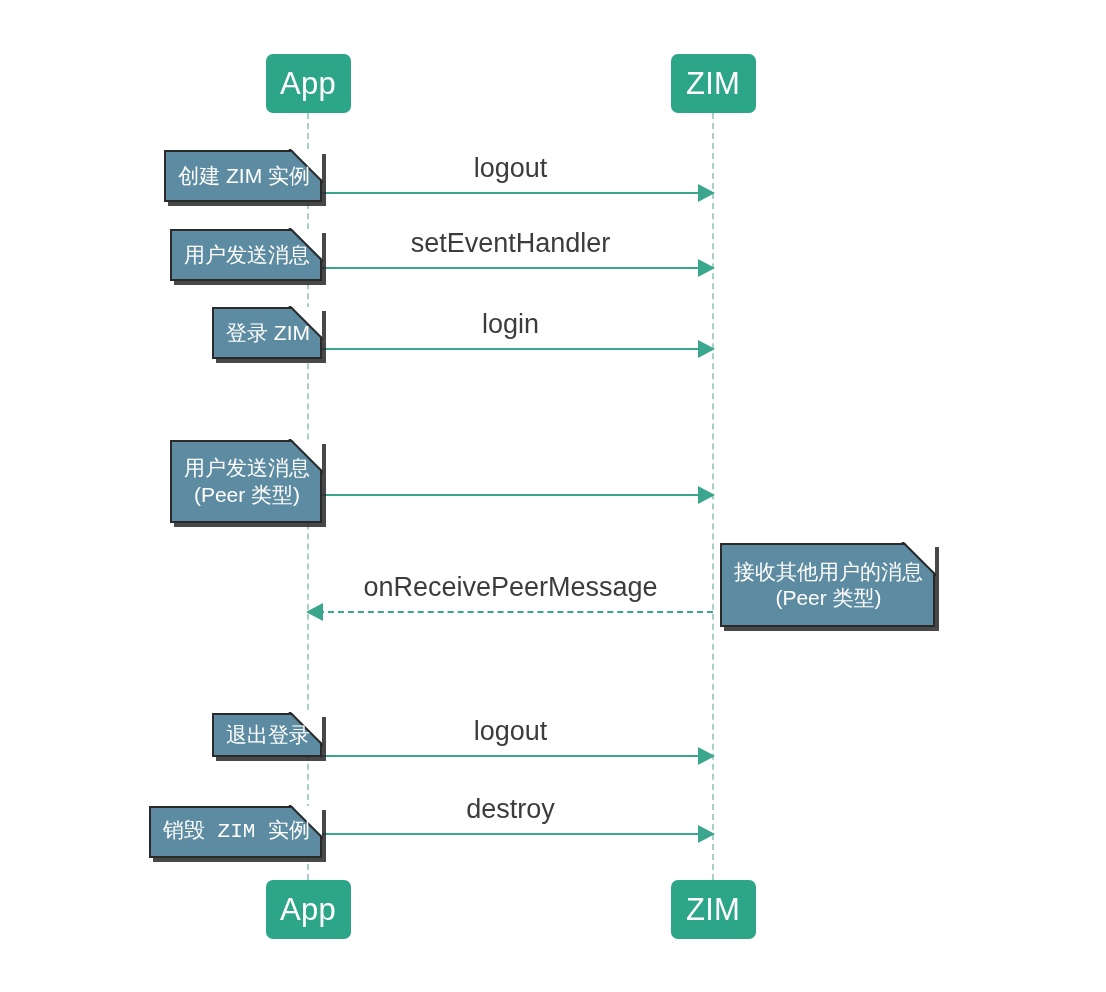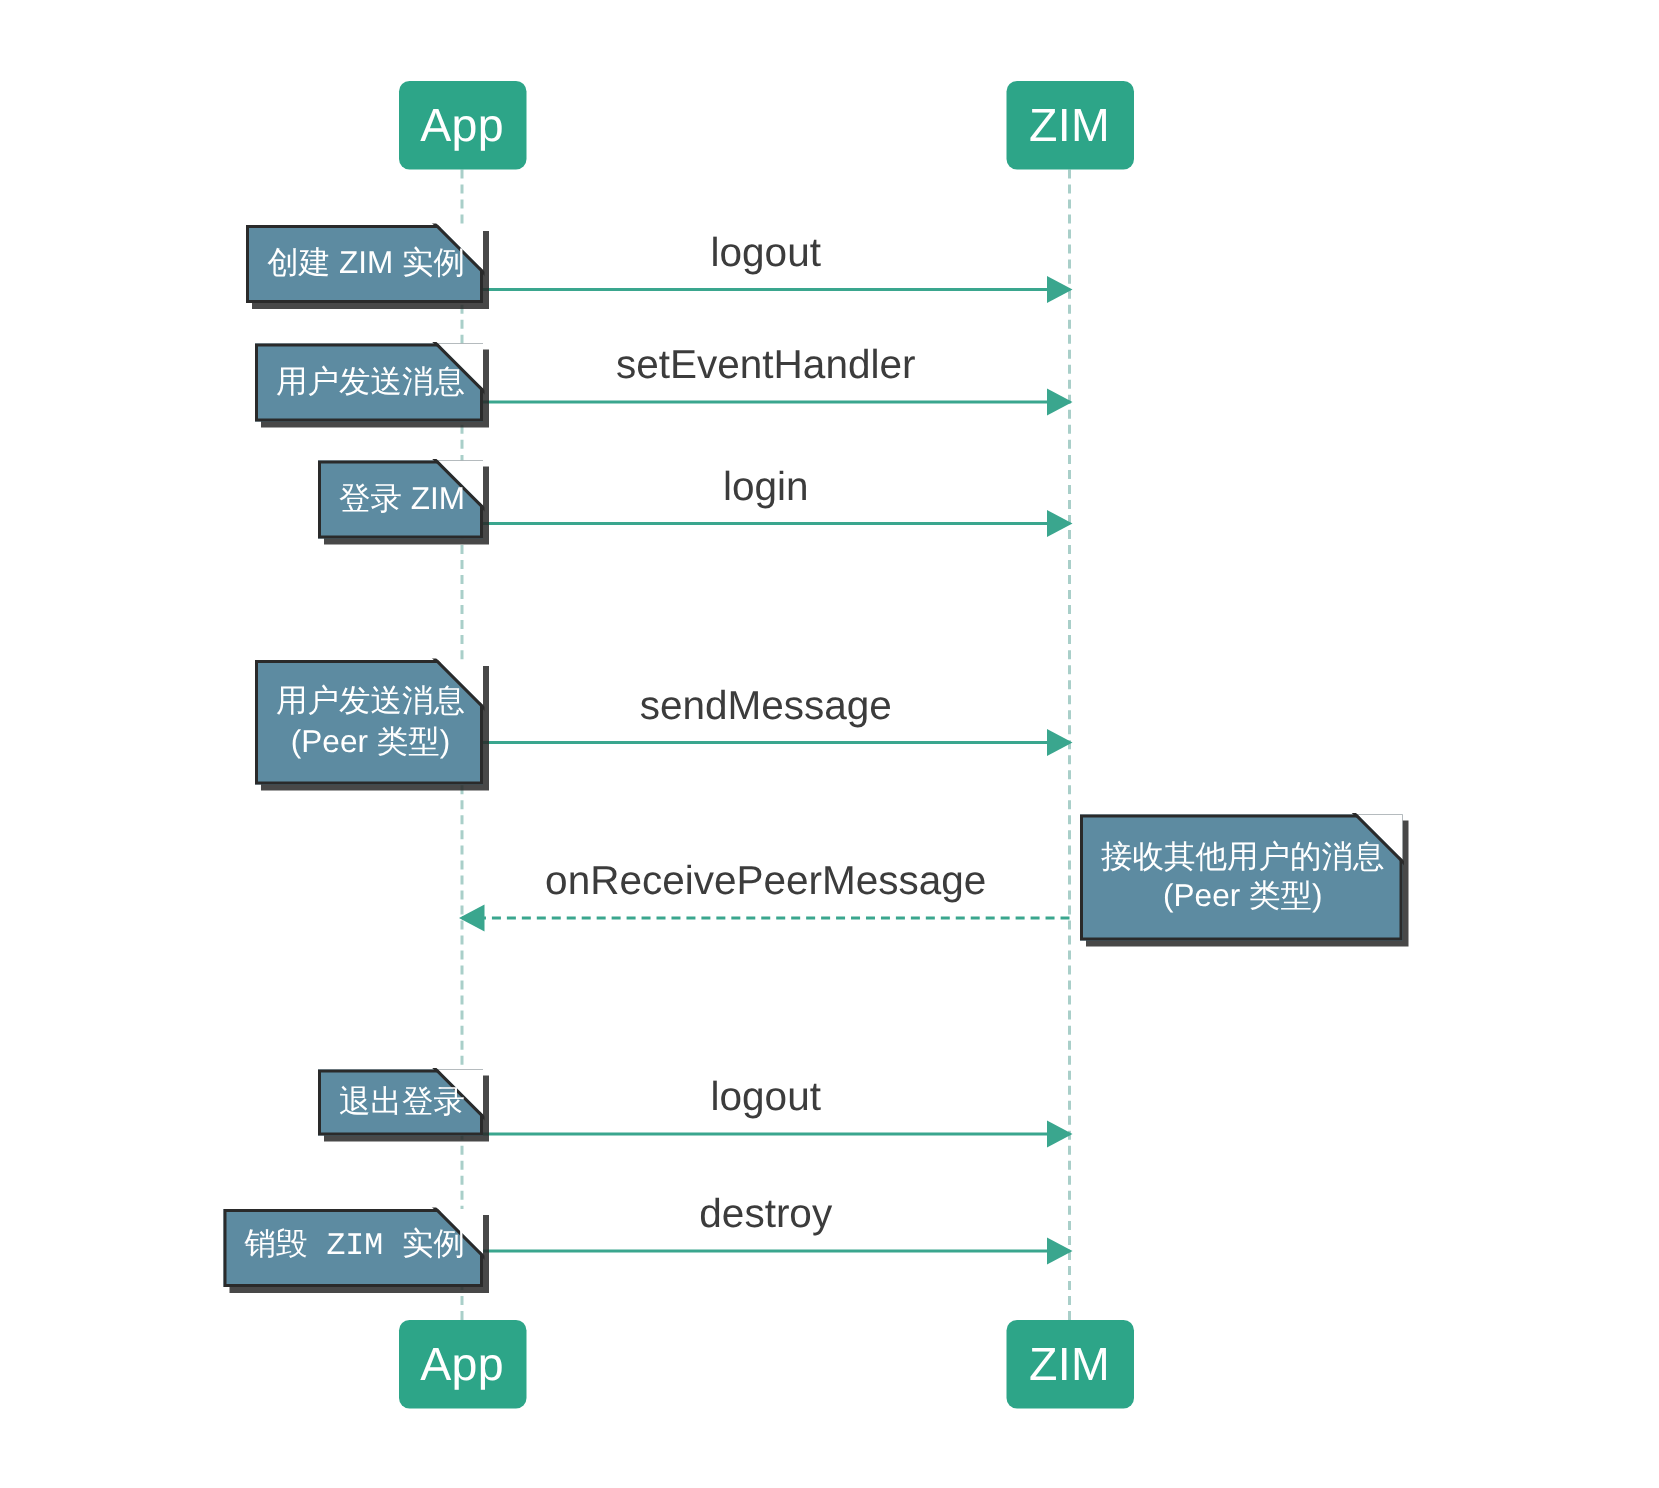--- a/index.html
+++ b/index.html
@@ -165,21 +165,20 @@
     <div class="msg-label" style="left: 308px; width: 405px; top: 229px;">setEventHandler</div>
     <div class="msg ltr" style="left: 308px; top: 348px; width: 405px;">
       <div class="line"></div>
       <div class="head"></div>
     </div>
     <div class="msg-label" style="left: 308px; width: 405px; top: 310px;">login</div>
     <div class="msg ltr" style="left: 308px; top: 494px; width: 405px;">
       <div class="line"></div>
       <div class="head"></div>
     </div>
-    <div class="msg-label" style="left: 308px; width: 405px; top: 456px;">sendMessage</div>
     <div class="msg dashed rtl" style="left: 308px; top: 611px; width: 405px;">
       <div class="line"></div>
       <div class="head"></div>
     </div>
     <div class="msg-label" style="left: 308px; width: 405px; top: 573px;">onReceivePeerMessage</div>
     <div class="msg ltr" style="left: 308px; top: 755px; width: 405px;">
       <div class="line"></div>
       <div class="head"></div>
     </div>
     <div class="msg-label" style="left: 308px; width: 405px; top: 717px;">logout</div>

